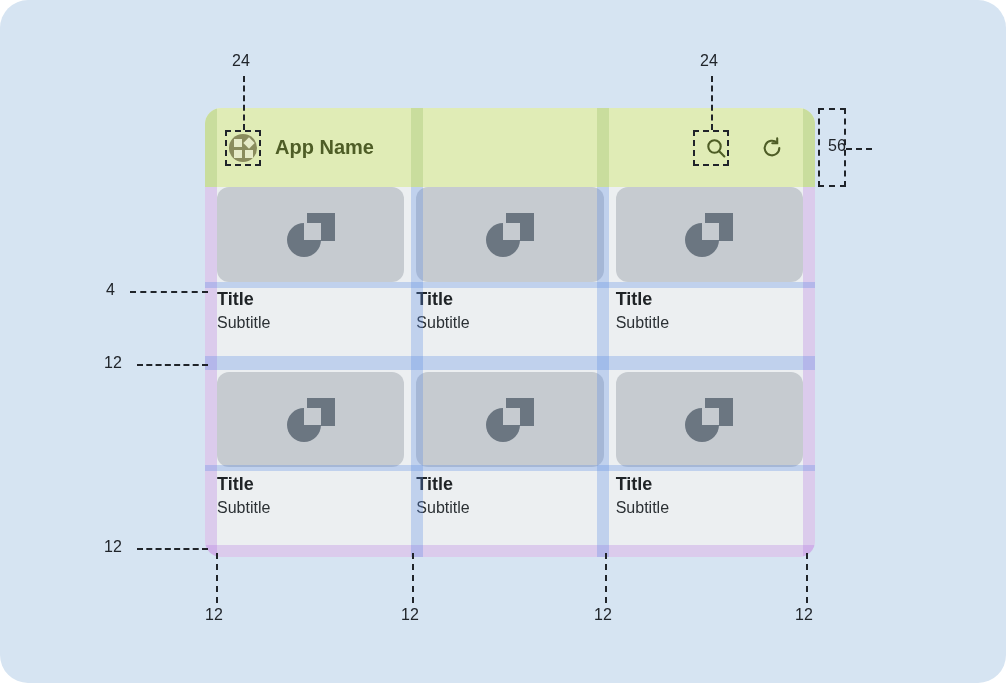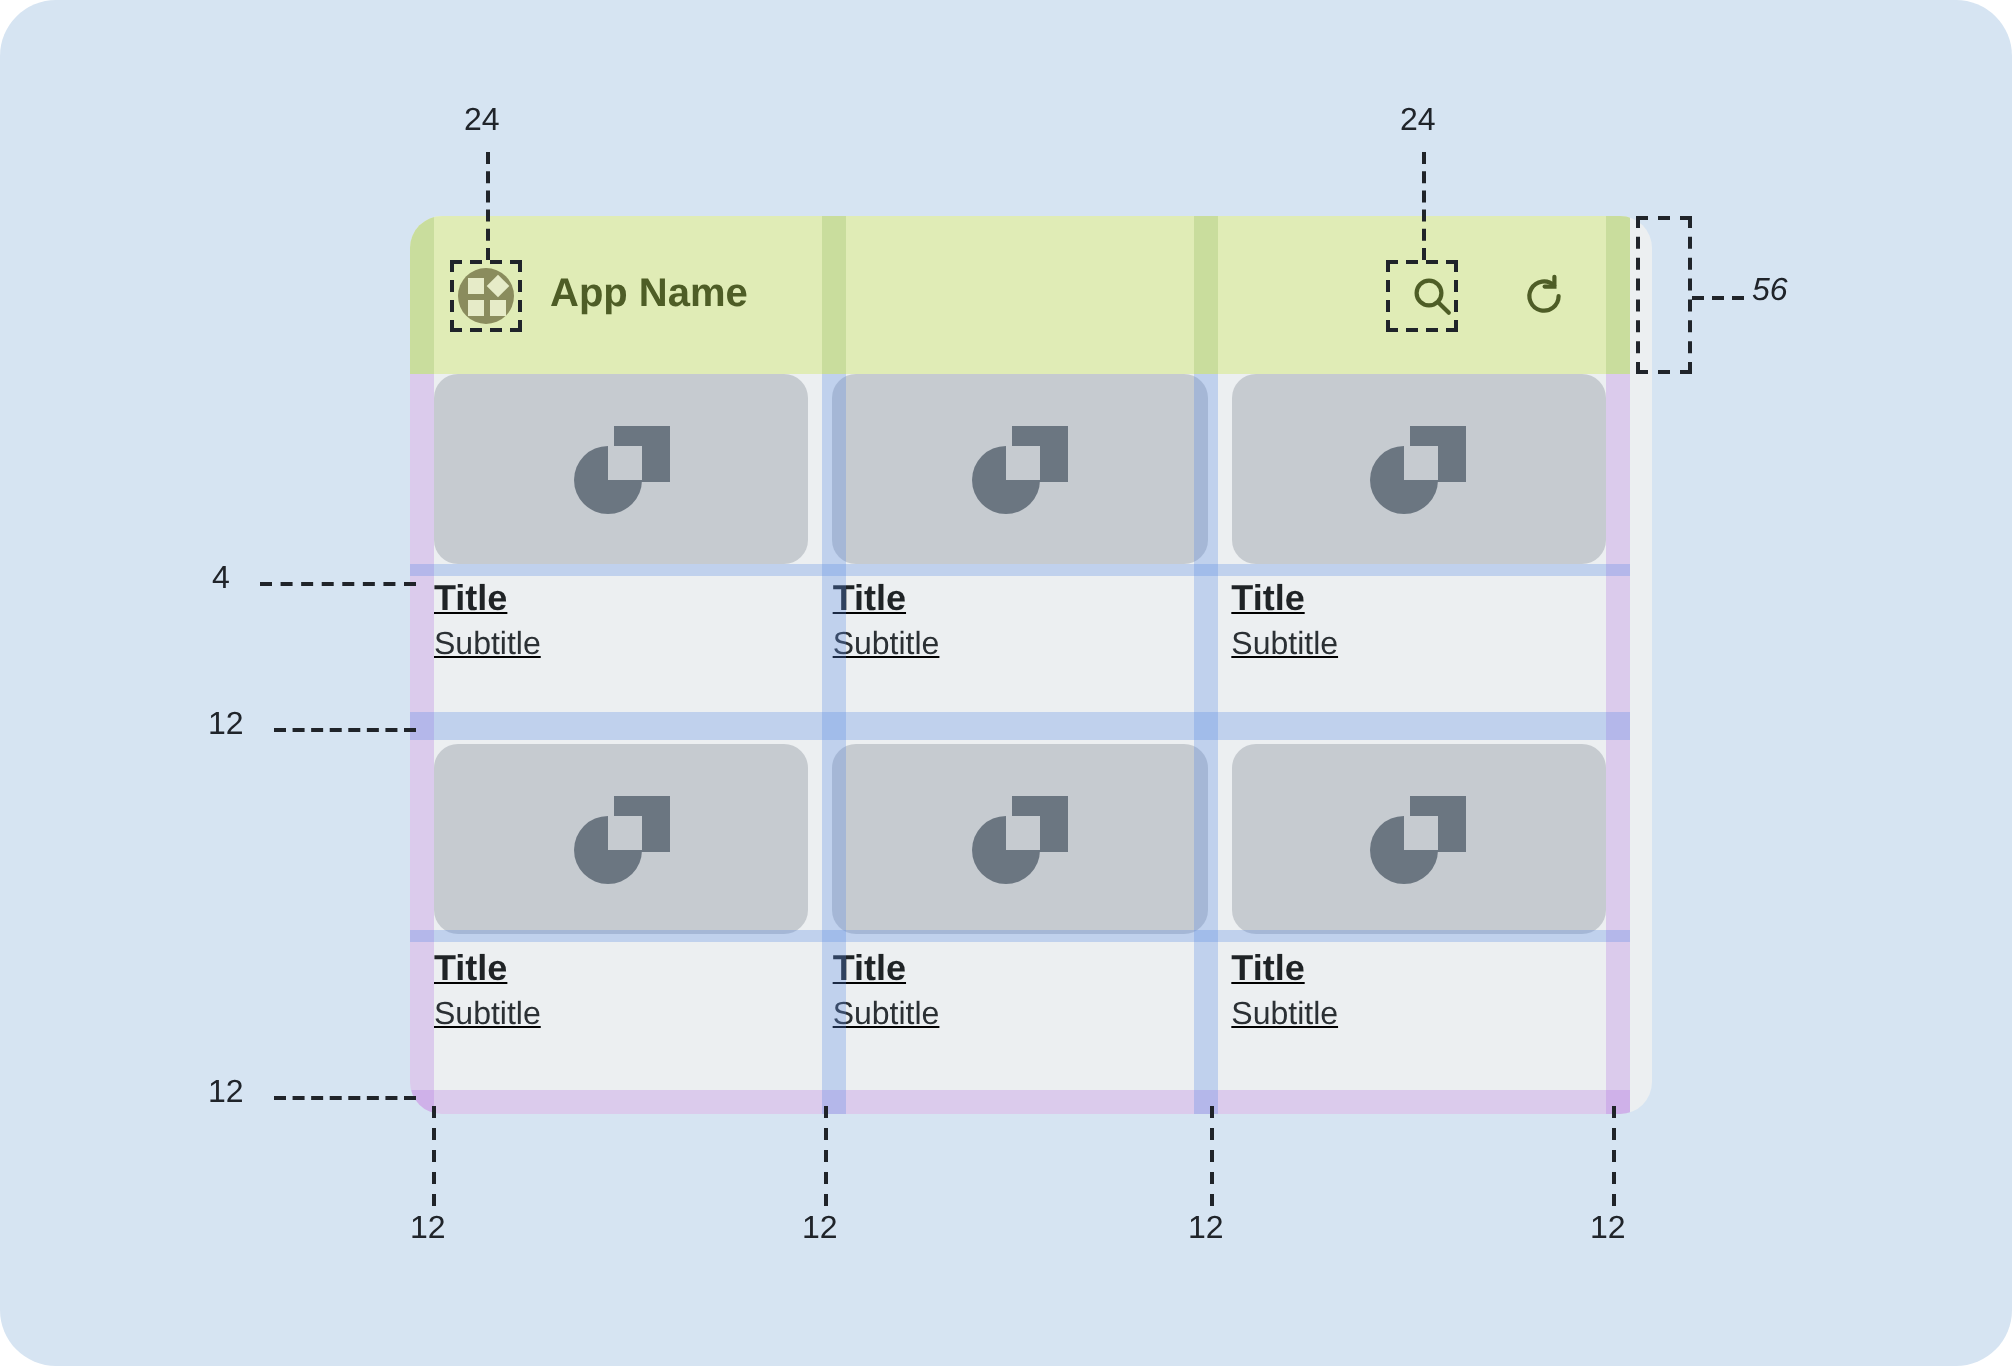--- a/index.html
+++ b/index.html
@@ -18,21 +18,20 @@
   }
 
   
   #device{
     position:absolute;
     left:205px;top:108px;
     width:610px;height:449px;
     border-radius:16px;
     background:#eceff1;
     overflow:hidden;
-    padding-left:11px;
   }
 
   
   #appbar{
     position:absolute;left:0;top:0;
     width:610px;height:79px;
     background:#e0ecb6;
     display:flex;align-items:center;
     box-sizing:border-box;
     padding:0 12px;
@@ -93,21 +92,21 @@
     width:28px;height:28px;background:#6b7681;
   }
   .ph .ph-ci{
     position:absolute;left:0;bottom:0;
     width:34px;height:34px;border-radius:50%;background:#6b7681;
   }
   .ph .ph-notch{
     position:absolute;left:17px;bottom:17px;
     width:17px;height:17px;background:#c6cbd0;
   }
-  .card-text{padding-top:2px;text-decoration:underline;}
+  .card-text{padding-top:2px;}
   .card-title{
     font-size:18px;font-weight:700;color:#1f2326;
     line-height:22px;
   }
   .card-sub{
     font-size:16px;font-weight:400;color:#2b3034;
     line-height:22px;margin-top:2px;
   }
 
   
@@ -280,21 +279,21 @@
   <div class="ann-label" style="left:232px;top:52px;">24</div>
   <div class="dash-v" style="left:243px;top:76px;height:54px;"></div>
   <div class="dash-box" style="left:225px;top:130px;width:36px;height:36px;"></div>
 
   <div class="ann-label" style="left:700px;top:52px;">24</div>
   <div class="dash-v" style="left:711px;top:76px;height:54px;"></div>
   <div class="dash-box" style="left:693px;top:130px;width:36px;height:36px;"></div>
 
   <div class="dash-box" style="left:818px;top:108px;width:28px;height:79px;"></div>
   <div class="dash-h" style="left:846px;top:148px;width:26px;"></div>
-  <div class="ann-label" style="left:876px;top:137px;font-style:italic;">56</div>
+  <div class="ann-label" style="left:828px;top:137px;">56</div>
 
   <div class="ann-label" style="left:106px;top:281px;">4</div>
   <div class="dash-h" style="left:130px;top:291px;width:78px;"></div>
 
   <div class="ann-label" style="left:104px;top:354px;">12</div>
   <div class="dash-h" style="left:137px;top:364px;width:71px;"></div>
 
   <div class="ann-label" style="left:104px;top:538px;">12</div>
   <div class="dash-h" style="left:137px;top:548px;width:71px;"></div>
 

